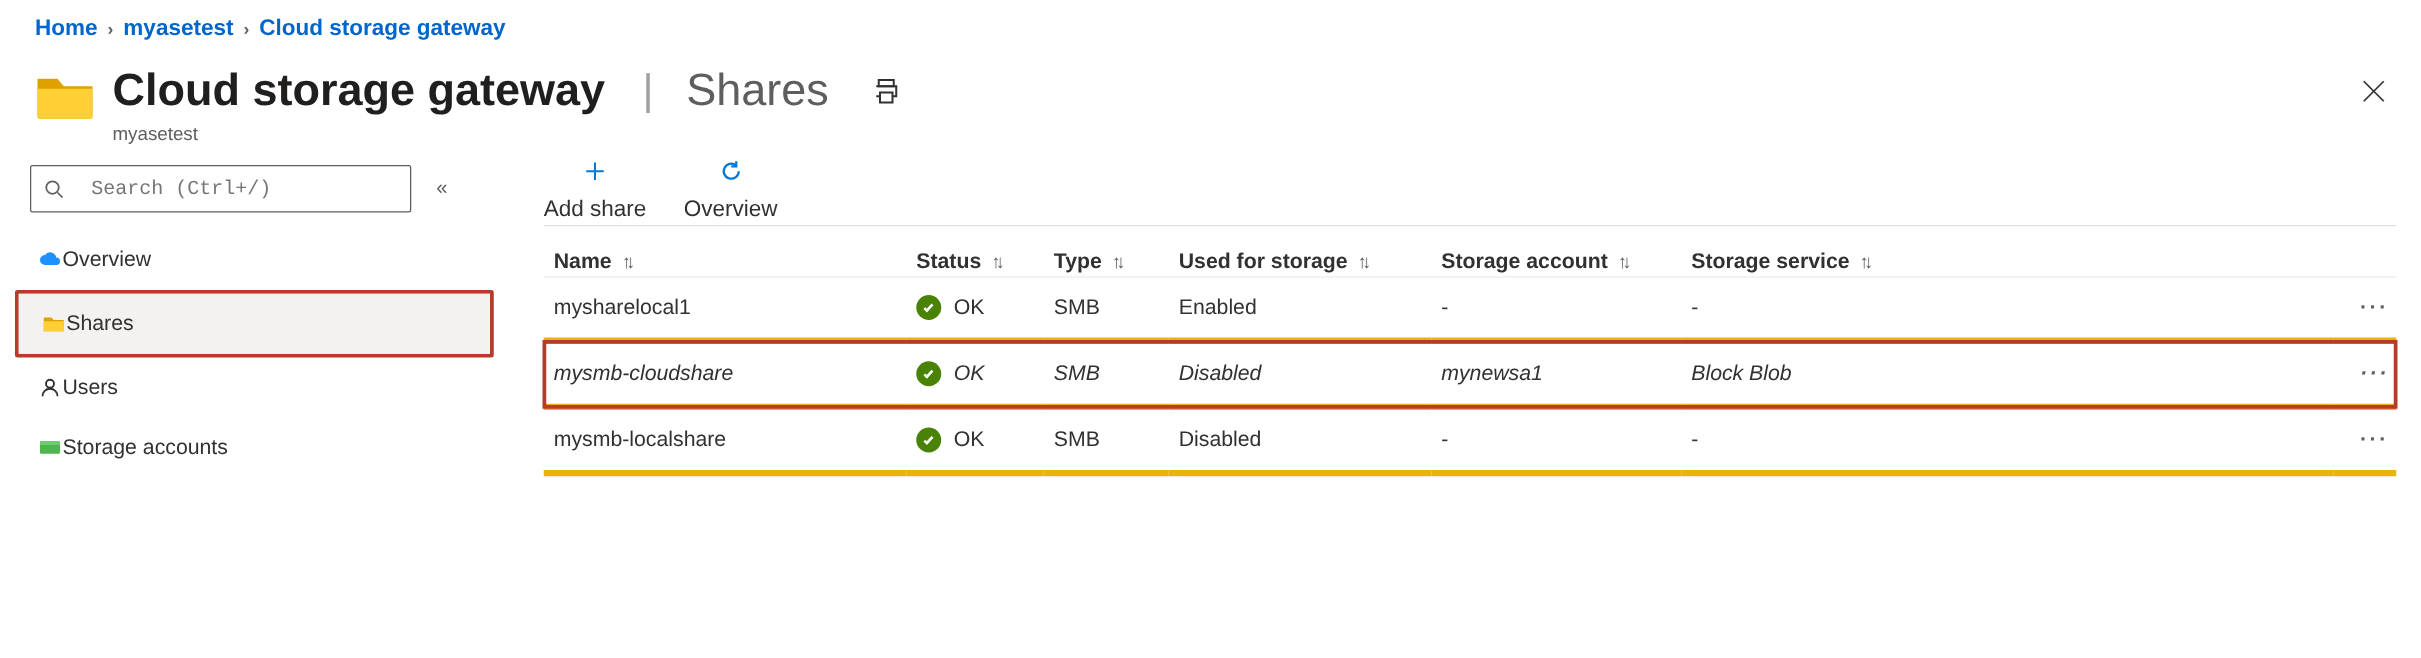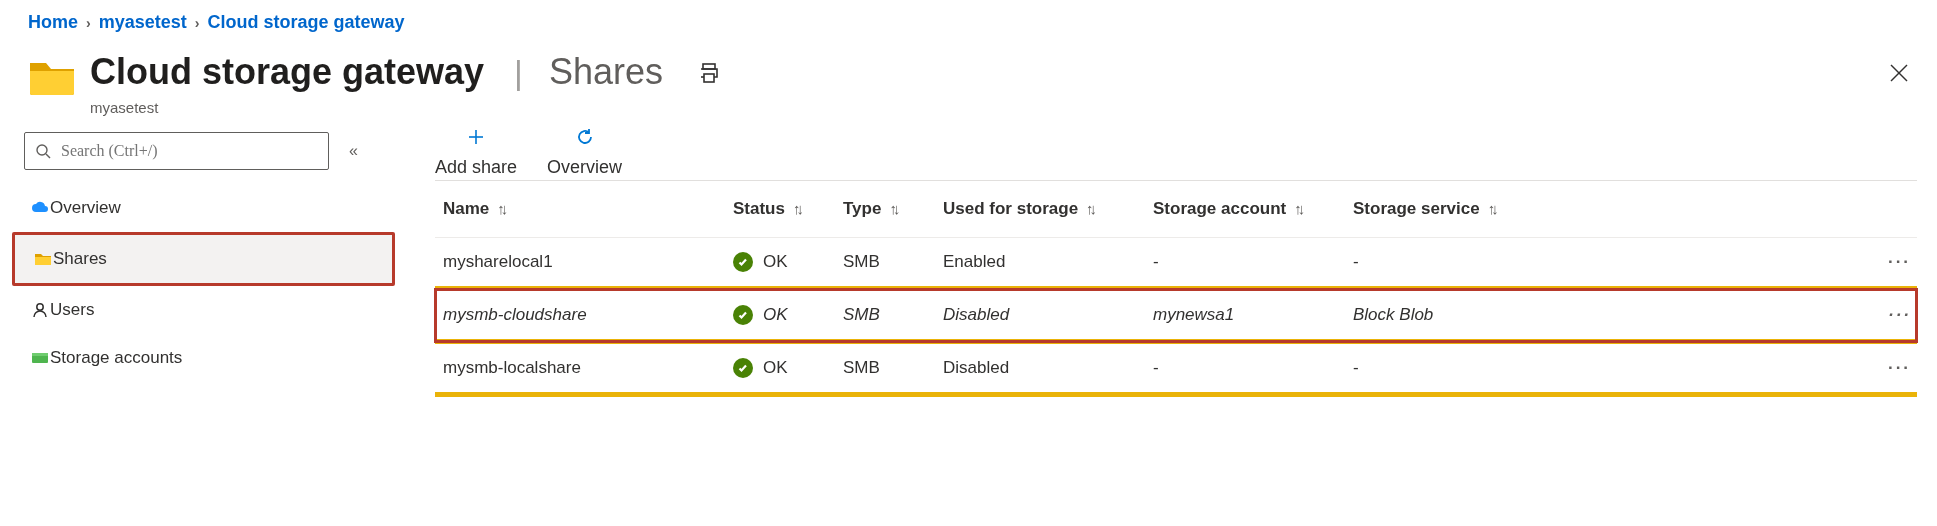--- a/index.html
+++ b/index.html
@@ -56,22 +56,22 @@
   .search-box {
     display: flex; align-items: center;
     border: 1px solid #605e5c;
     height: 38px; width: 305px;
     border-radius: 2px;
     padding: 0 10px;
   }
   .search-box svg { flex: 0 0 auto; }
   .search-box input {
     border: none; outline: none; font-size: 16px; width: 100%;
-    margin-left: 8px; color: #605e5c;
-    font-family: Liberation Serif, serif;
+    margin-left: 20px; color: #605e5c;
+    font-family: Liberation Mono, monospace;
   }
   .collapse-chev { color: #605e5c; cursor: pointer; font-size: 16px; }
 
   .nav-item {
     display: flex; align-items: center;
     height: 48px;
     padding-left: 10px;
     font-size: 17px;
     cursor: pointer;
   }
@@ -98,21 +98,21 @@
   }
   .tool-btn { display: flex; align-items: center; gap: 10px; cursor: pointer; flex-direction: column; }
   .tool-btn .ic { color: #0078d4; display: inline-flex; }
   .hr { border-top: 1px solid #e1dfdd; margin: 6px 0 0 0; }
 
   table { width: 100%; border-collapse: collapse; }
   th {
     text-align: left;
     font-weight: 600;
     font-size: 17px;
-    padding: 18px 8px 18px 8px;
+    padding: 18px 8px 2px 8px;
     color: #323130;
     border-bottom: 1px solid #edebe9;
   }
   th .sort { color: #605e5c; letter-spacing: -4px; margin-left: 8px; font-weight: 400; font-size: 15px; }
   td {
     padding: 14px 8px;
     font-size: 17px;
     color: #323130;
     border-bottom: 5px solid #eab308;
   }

